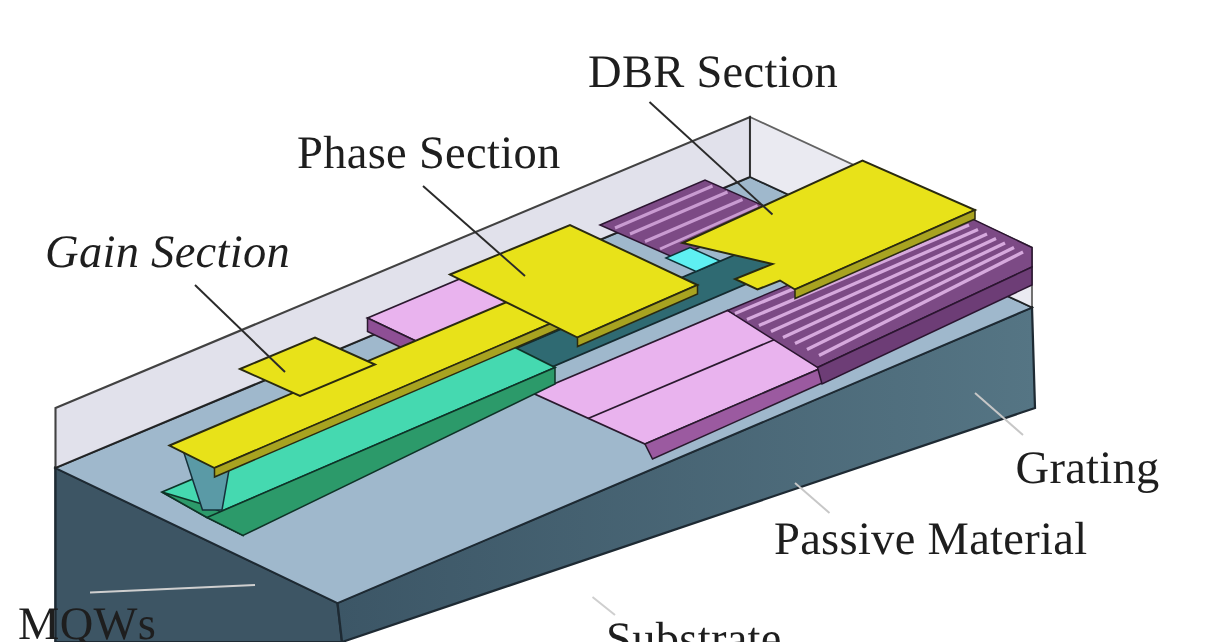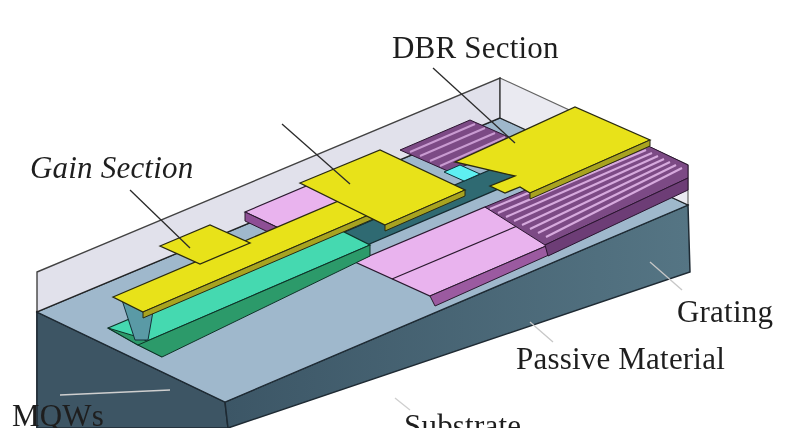--- a/index.html
+++ b/index.html
@@ -110,18 +110,19 @@
     <line x1="282" y1="124" x2="350" y2="184"></line>
     <line x1="130" y1="190" x2="190" y2="248"></line>
     <line x1="650" y1="262" x2="682" y2="290" stroke="#c7c7c7"></line>
     <line x1="530" y1="322" x2="553" y2="342" stroke="#c7c7c7"></line>
     <line x1="170" y1="390" x2="60" y2="395" stroke="#cfcfcf"></line>
     <line x1="395" y1="398" x2="410" y2="410" stroke="#cfcfcf"></line>
   </g>
 </svg>
 
 <div class="label" style="left:352px; top:32px;margin-left:40px;">DBR Section</div>
+<div class="label" style="left:198px; top:86px;">Phase Section</div>
 <div class="label" style="left:30px; top:152px;font-style:italic;">Gain Section</div>
 <div class="label" style="left:516px; top:343px;">Passive Material</div>
 <div class="label" style="left:677px; top:296px;">Grating</div>
 <div class="label" style="left:12px; top:400px;">MQWs</div>
 <div class="label" style="left:404px; top:410px;">Substrate</div>
 </div>
 
 </body></html>

